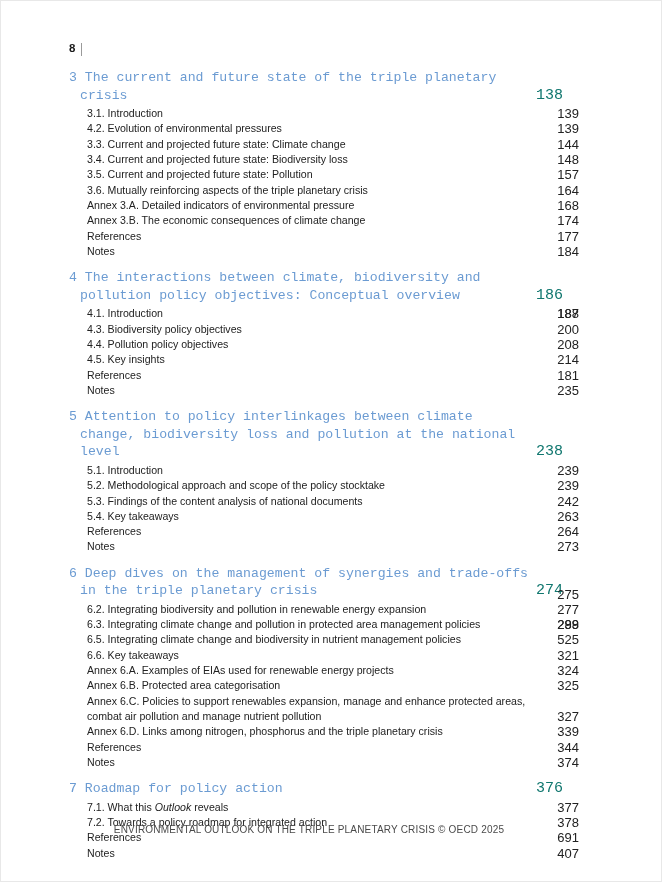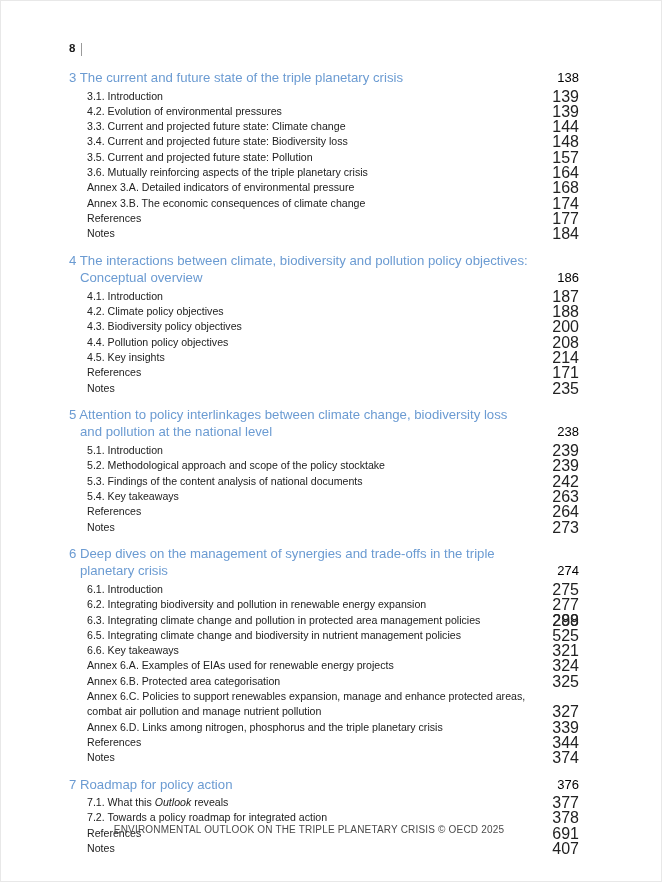--- a/index.html
+++ b/index.html
@@ -52,34 +52,35 @@
   .chapter { margin: 0; }
 
   
   .chap-head {
     position: relative;
     color: #6b9bd2;
     font-size: 13.2px;
     line-height: 17.6px;
     padding-right: 46px;
     margin-bottom: 2px;
+    font-family: Liberation Mono, monospace;
   }
   .chap-head .chap-title {
     display: block;
     padding-left: 11px;
     text-indent: -11px;
   }
   .chap-head .chap-page {
     position: absolute;
-    right: 0;
+    right: 16px;
     bottom: 0;
     width: 40px;
     text-align: right;
-    color: #000000;
-    font-size: 13px;
+    color: #0f766e;
+    font-size: 15px;
     line-height: 17.6px;
   }
 
   .entries { margin: 0; }
 
   .entry {
     position: relative;
     color: #222222;
     font-size: 10.6px;
     line-height: 15.3px;
@@ -87,21 +88,21 @@
     padding-right: 46px;
   }
   .entry .entry-label { display: block; }
   .entry .entry-page {
     position: absolute;
     right: 0;
     bottom: 0;
     width: 40px;
     text-align: right;
     color: #222222;
-    font-size: 16px;
+    font-size: 13px;
     line-height: 15.3px;
   }
   .entry em { font-style: italic; }
 
   
   .chapter + .chapter { margin-top: 10px; }
 
   
   .page-footer {
     position: absolute;
@@ -178,38 +179,37 @@
         <div class="chap-head">
           <span class="chap-title">4 The interactions between climate, biodiversity and pollution policy objectives: Conceptual overview</span>
           <span class="chap-page">186</span>
         </div>
         <div class="entries">
           <div class="entry">
             <span class="entry-label">4.1. Introduction</span>
             <span class="entry-page">187</span>
           </div>
           <div class="entry">
-            <span class="entry-label">4.2. Climate policy objectives</span>
             <span class="entry-page">188</span>
           </div>
           <div class="entry">
             <span class="entry-label">4.3. Biodiversity policy objectives</span>
             <span class="entry-page">200</span>
           </div>
           <div class="entry">
             <span class="entry-label">4.4. Pollution policy objectives</span>
             <span class="entry-page">208</span>
           </div>
           <div class="entry">
             <span class="entry-label">4.5. Key insights</span>
             <span class="entry-page">214</span>
           </div>
           <div class="entry">
             <span class="entry-label">References</span>
-            <span class="entry-page">171</span>
+            <span class="entry-page">181</span>
           </div>
           <div class="entry">
             <span class="entry-label">Notes</span>
             <span class="entry-page">235</span>
           </div>
         </div>
       </div>
       <div class="chapter">
         <div class="chap-head">
           <span class="chap-title">5 Attention to policy interlinkages between climate change, biodiversity loss and pollution at the national level</span>
@@ -242,21 +242,20 @@
           </div>
         </div>
       </div>
       <div class="chapter">
         <div class="chap-head">
           <span class="chap-title">6 Deep dives on the management of synergies and trade-offs in the triple planetary crisis</span>
           <span class="chap-page">274</span>
         </div>
         <div class="entries">
           <div class="entry">
-            <span class="entry-label">6.1. Introduction</span>
             <span class="entry-page">275</span>
           </div>
           <div class="entry">
             <span class="entry-label">6.2. Integrating biodiversity and pollution in renewable energy expansion</span>
             <span class="entry-page">277</span>
           </div>
           <div class="entry">
             <span class="entry-label">6.3. Integrating climate change and pollution in protected area management policies</span>
             <span class="entry-page">288</span>
           </div>

